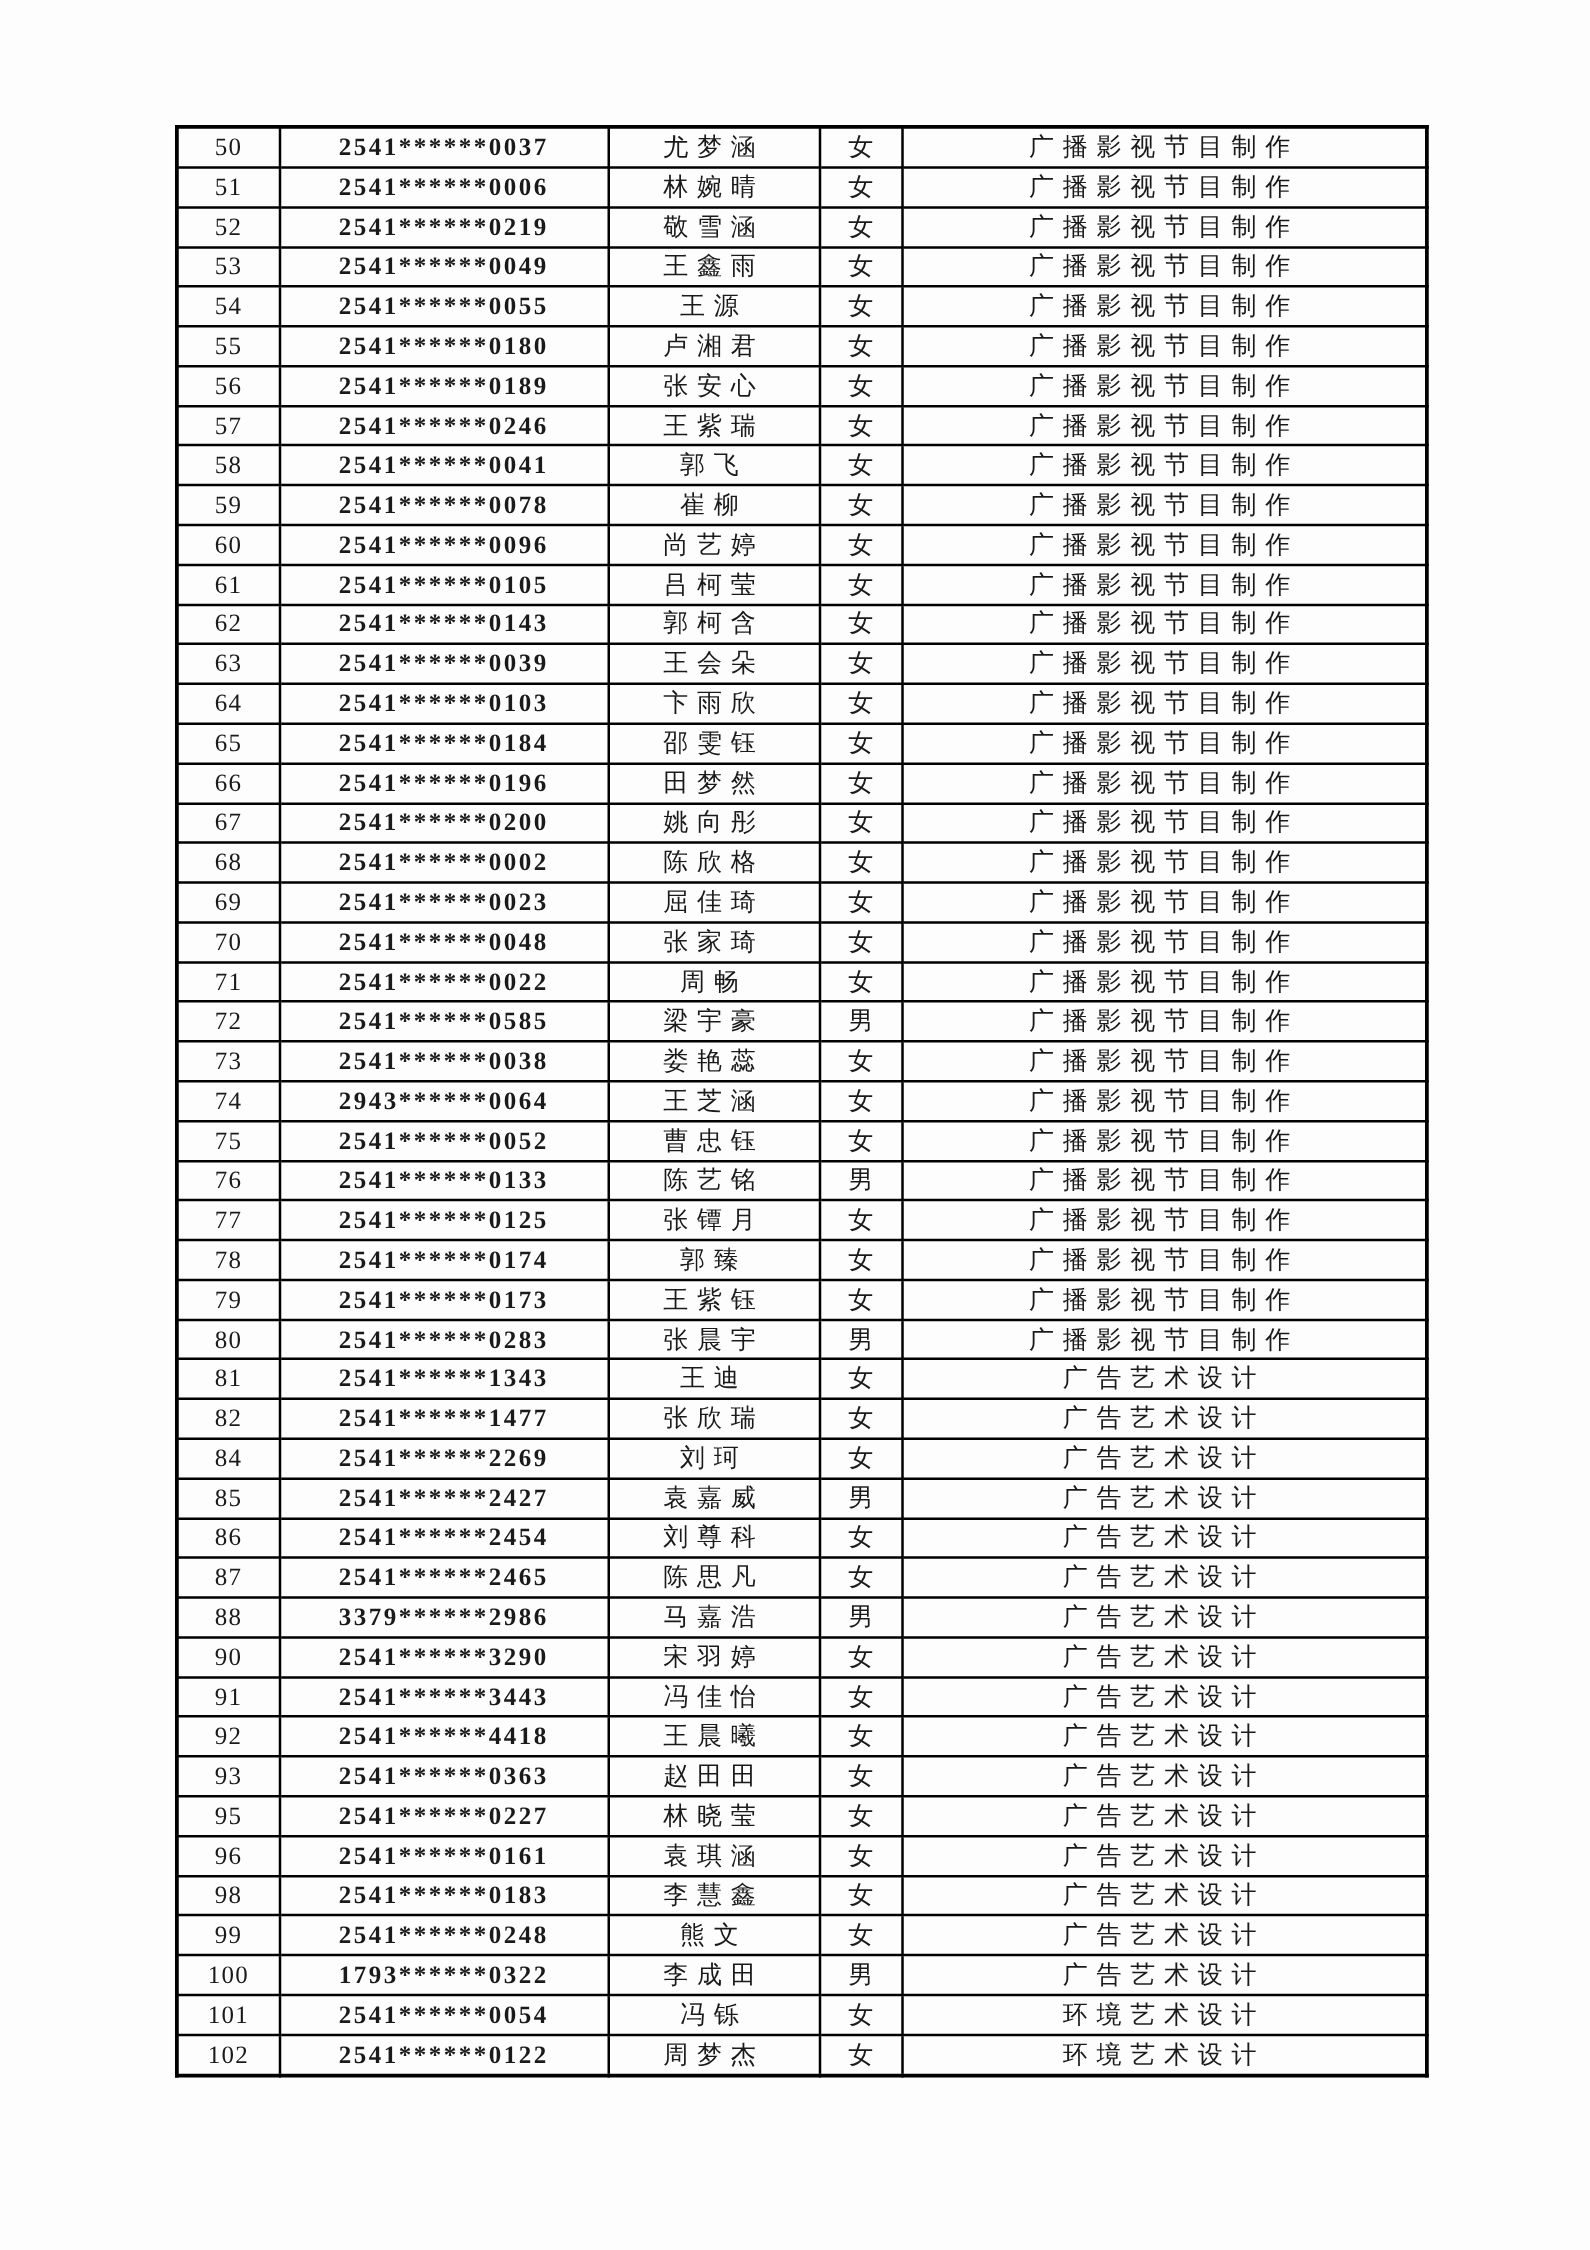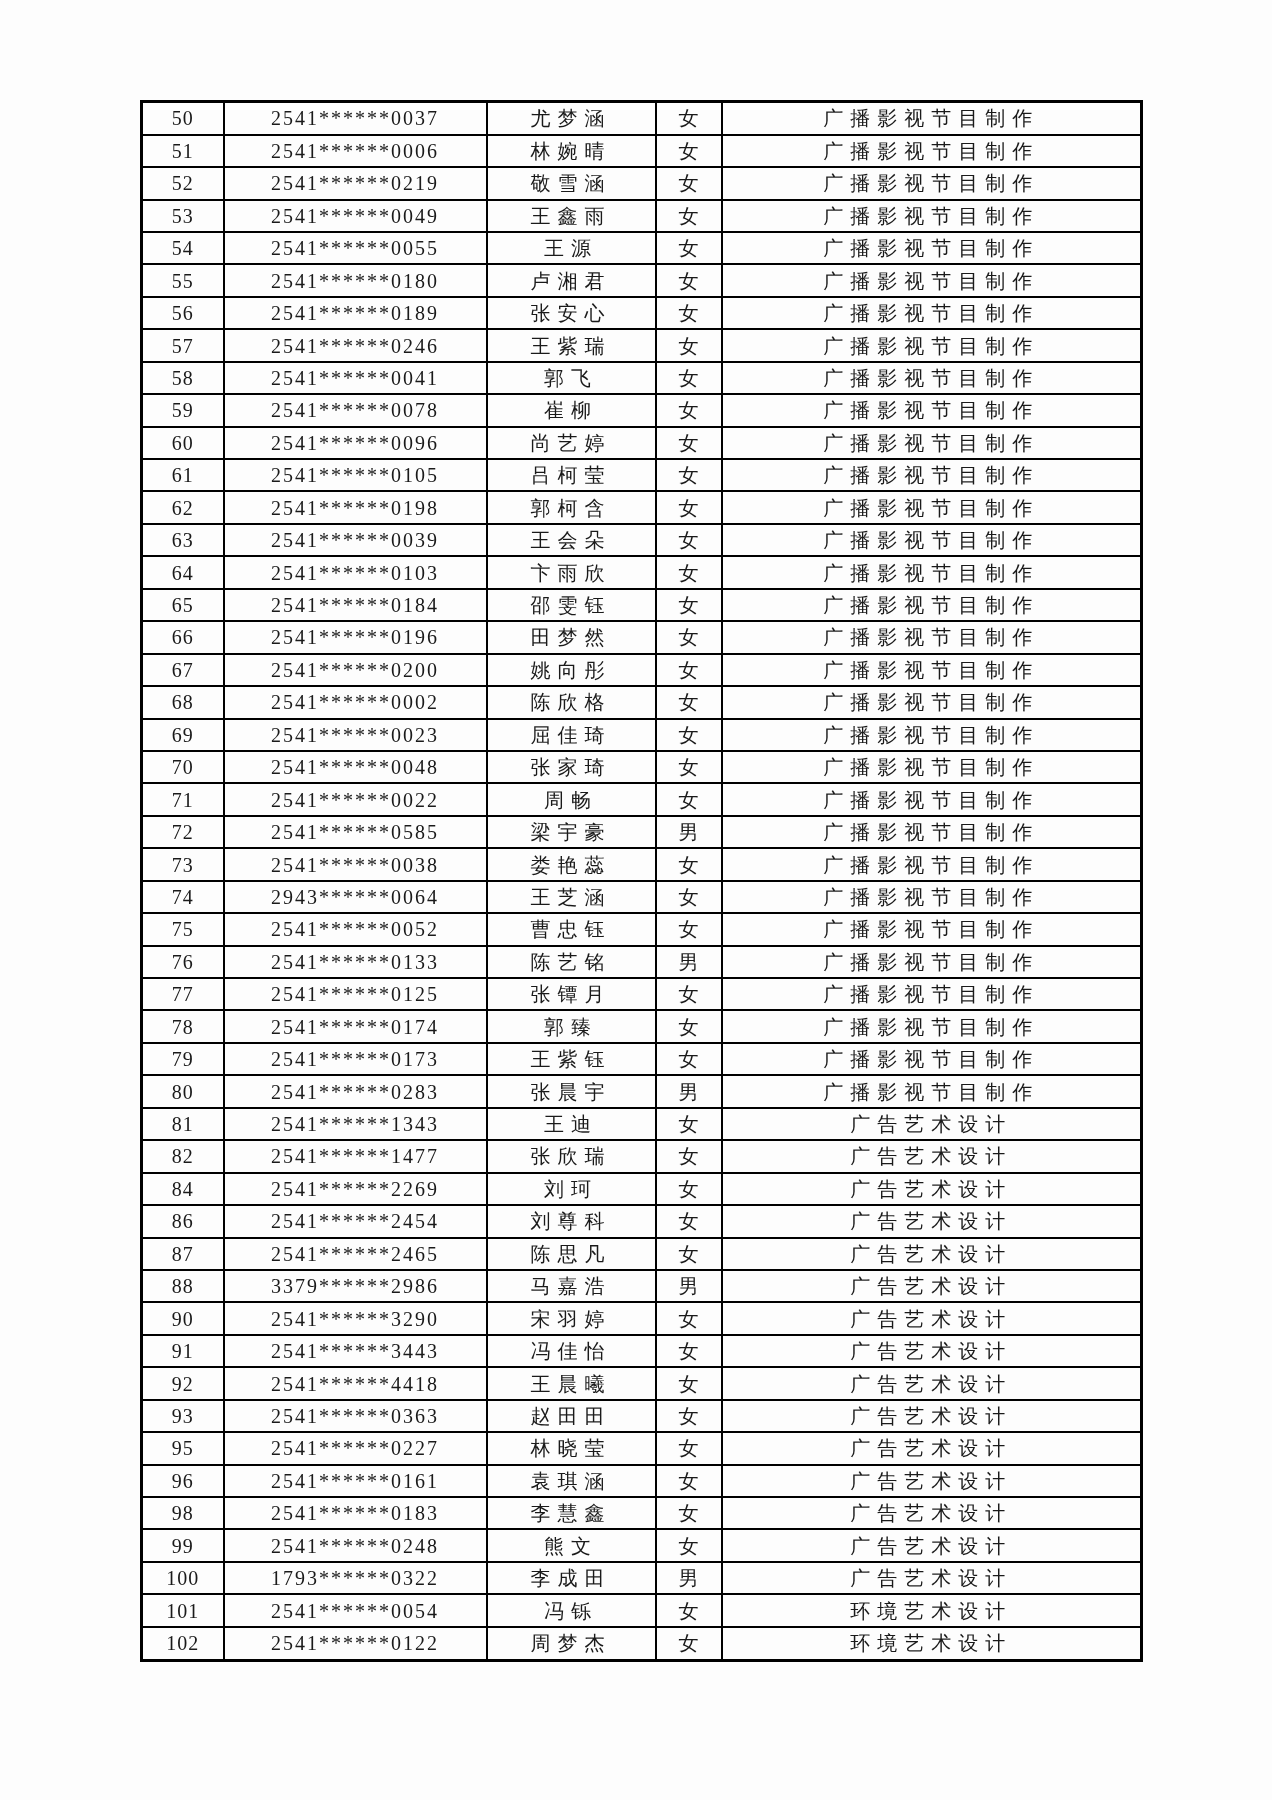--- a/index.html
+++ b/index.html
@@ -41,20 +41,21 @@
   col.c-id     { width: 263px; }
   col.c-name   { width: 169px; }
   col.c-gender { width: 66px; }
   col.c-major  { width: 420px; }
   td.col-no {
     letter-spacing: 1px;
   }
   td.col-id {
     letter-spacing: 2px;
     padding-left: 2px;
+    font-weight: bold;
   }
   td.col-name {
     letter-spacing: 7px;
     padding-left: 7px; 
   }
   td.col-gender {
     letter-spacing: 0;
   }
   td.col-major {
     letter-spacing: 7px;
@@ -153,21 +154,21 @@
         </tr>
         <tr>
           <td class="col-no">61</td>
           <td class="col-id">2541******0105</td>
           <td class="col-name">吕柯莹</td>
           <td class="col-gender">女</td>
           <td class="col-major">广播影视节目制作</td>
         </tr>
         <tr>
           <td class="col-no">62</td>
-          <td class="col-id">2541******0198</td>
+          <td class="col-id">2541******0143</td>
           <td class="col-name">郭柯含</td>
           <td class="col-gender">女</td>
           <td class="col-major">广播影视节目制作</td>
         </tr>
         <tr>
           <td class="col-no">63</td>
           <td class="col-id">2541******0039</td>
           <td class="col-name">王会朵</td>
           <td class="col-gender">女</td>
           <td class="col-major">广播影视节目制作</td>
@@ -303,20 +304,27 @@
           <td class="col-id">2541******1477</td>
           <td class="col-name">张欣瑞</td>
           <td class="col-gender">女</td>
           <td class="col-major">广告艺术设计</td>
         </tr>
         <tr>
           <td class="col-no">84</td>
           <td class="col-id">2541******2269</td>
           <td class="col-name">刘珂</td>
           <td class="col-gender">女</td>
+          <td class="col-major">广告艺术设计</td>
+        </tr>
+        <tr>
+          <td class="col-no">85</td>
+          <td class="col-id">2541******2427</td>
+          <td class="col-name">袁嘉威</td>
+          <td class="col-gender">男</td>
           <td class="col-major">广告艺术设计</td>
         </tr>
         <tr>
           <td class="col-no">86</td>
           <td class="col-id">2541******2454</td>
           <td class="col-name">刘尊科</td>
           <td class="col-gender">女</td>
           <td class="col-major">广告艺术设计</td>
         </tr>
         <tr>

